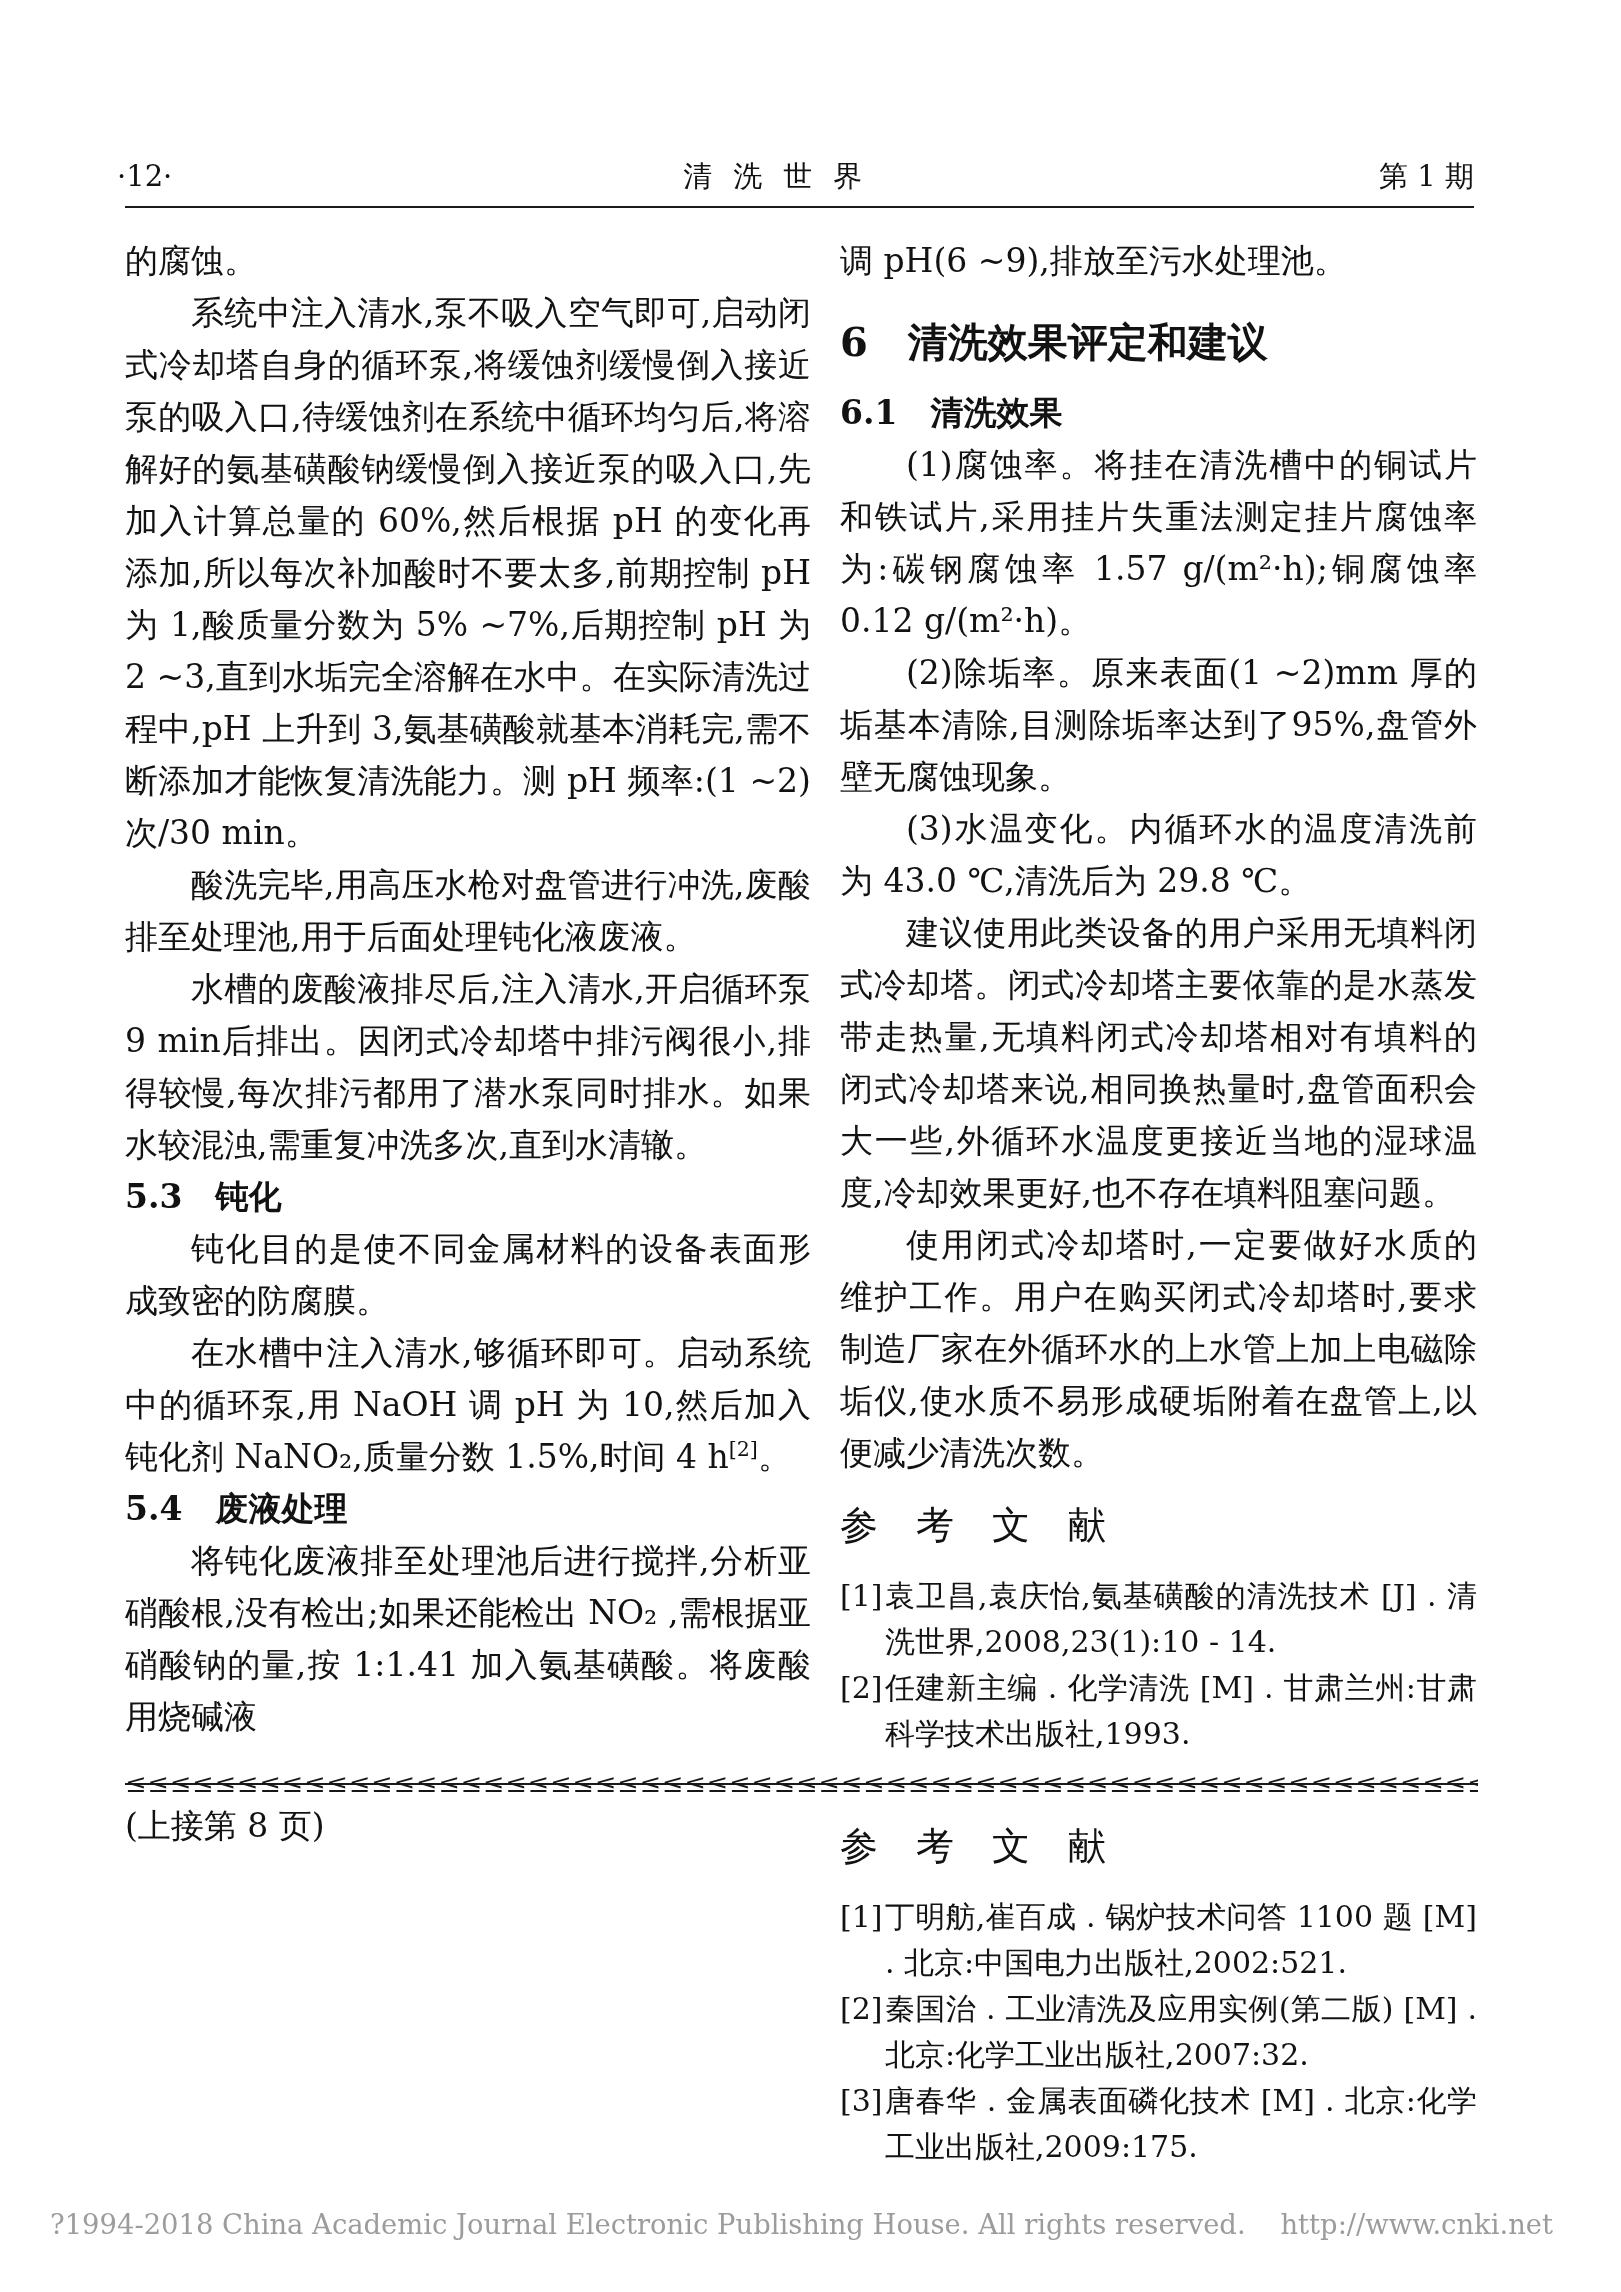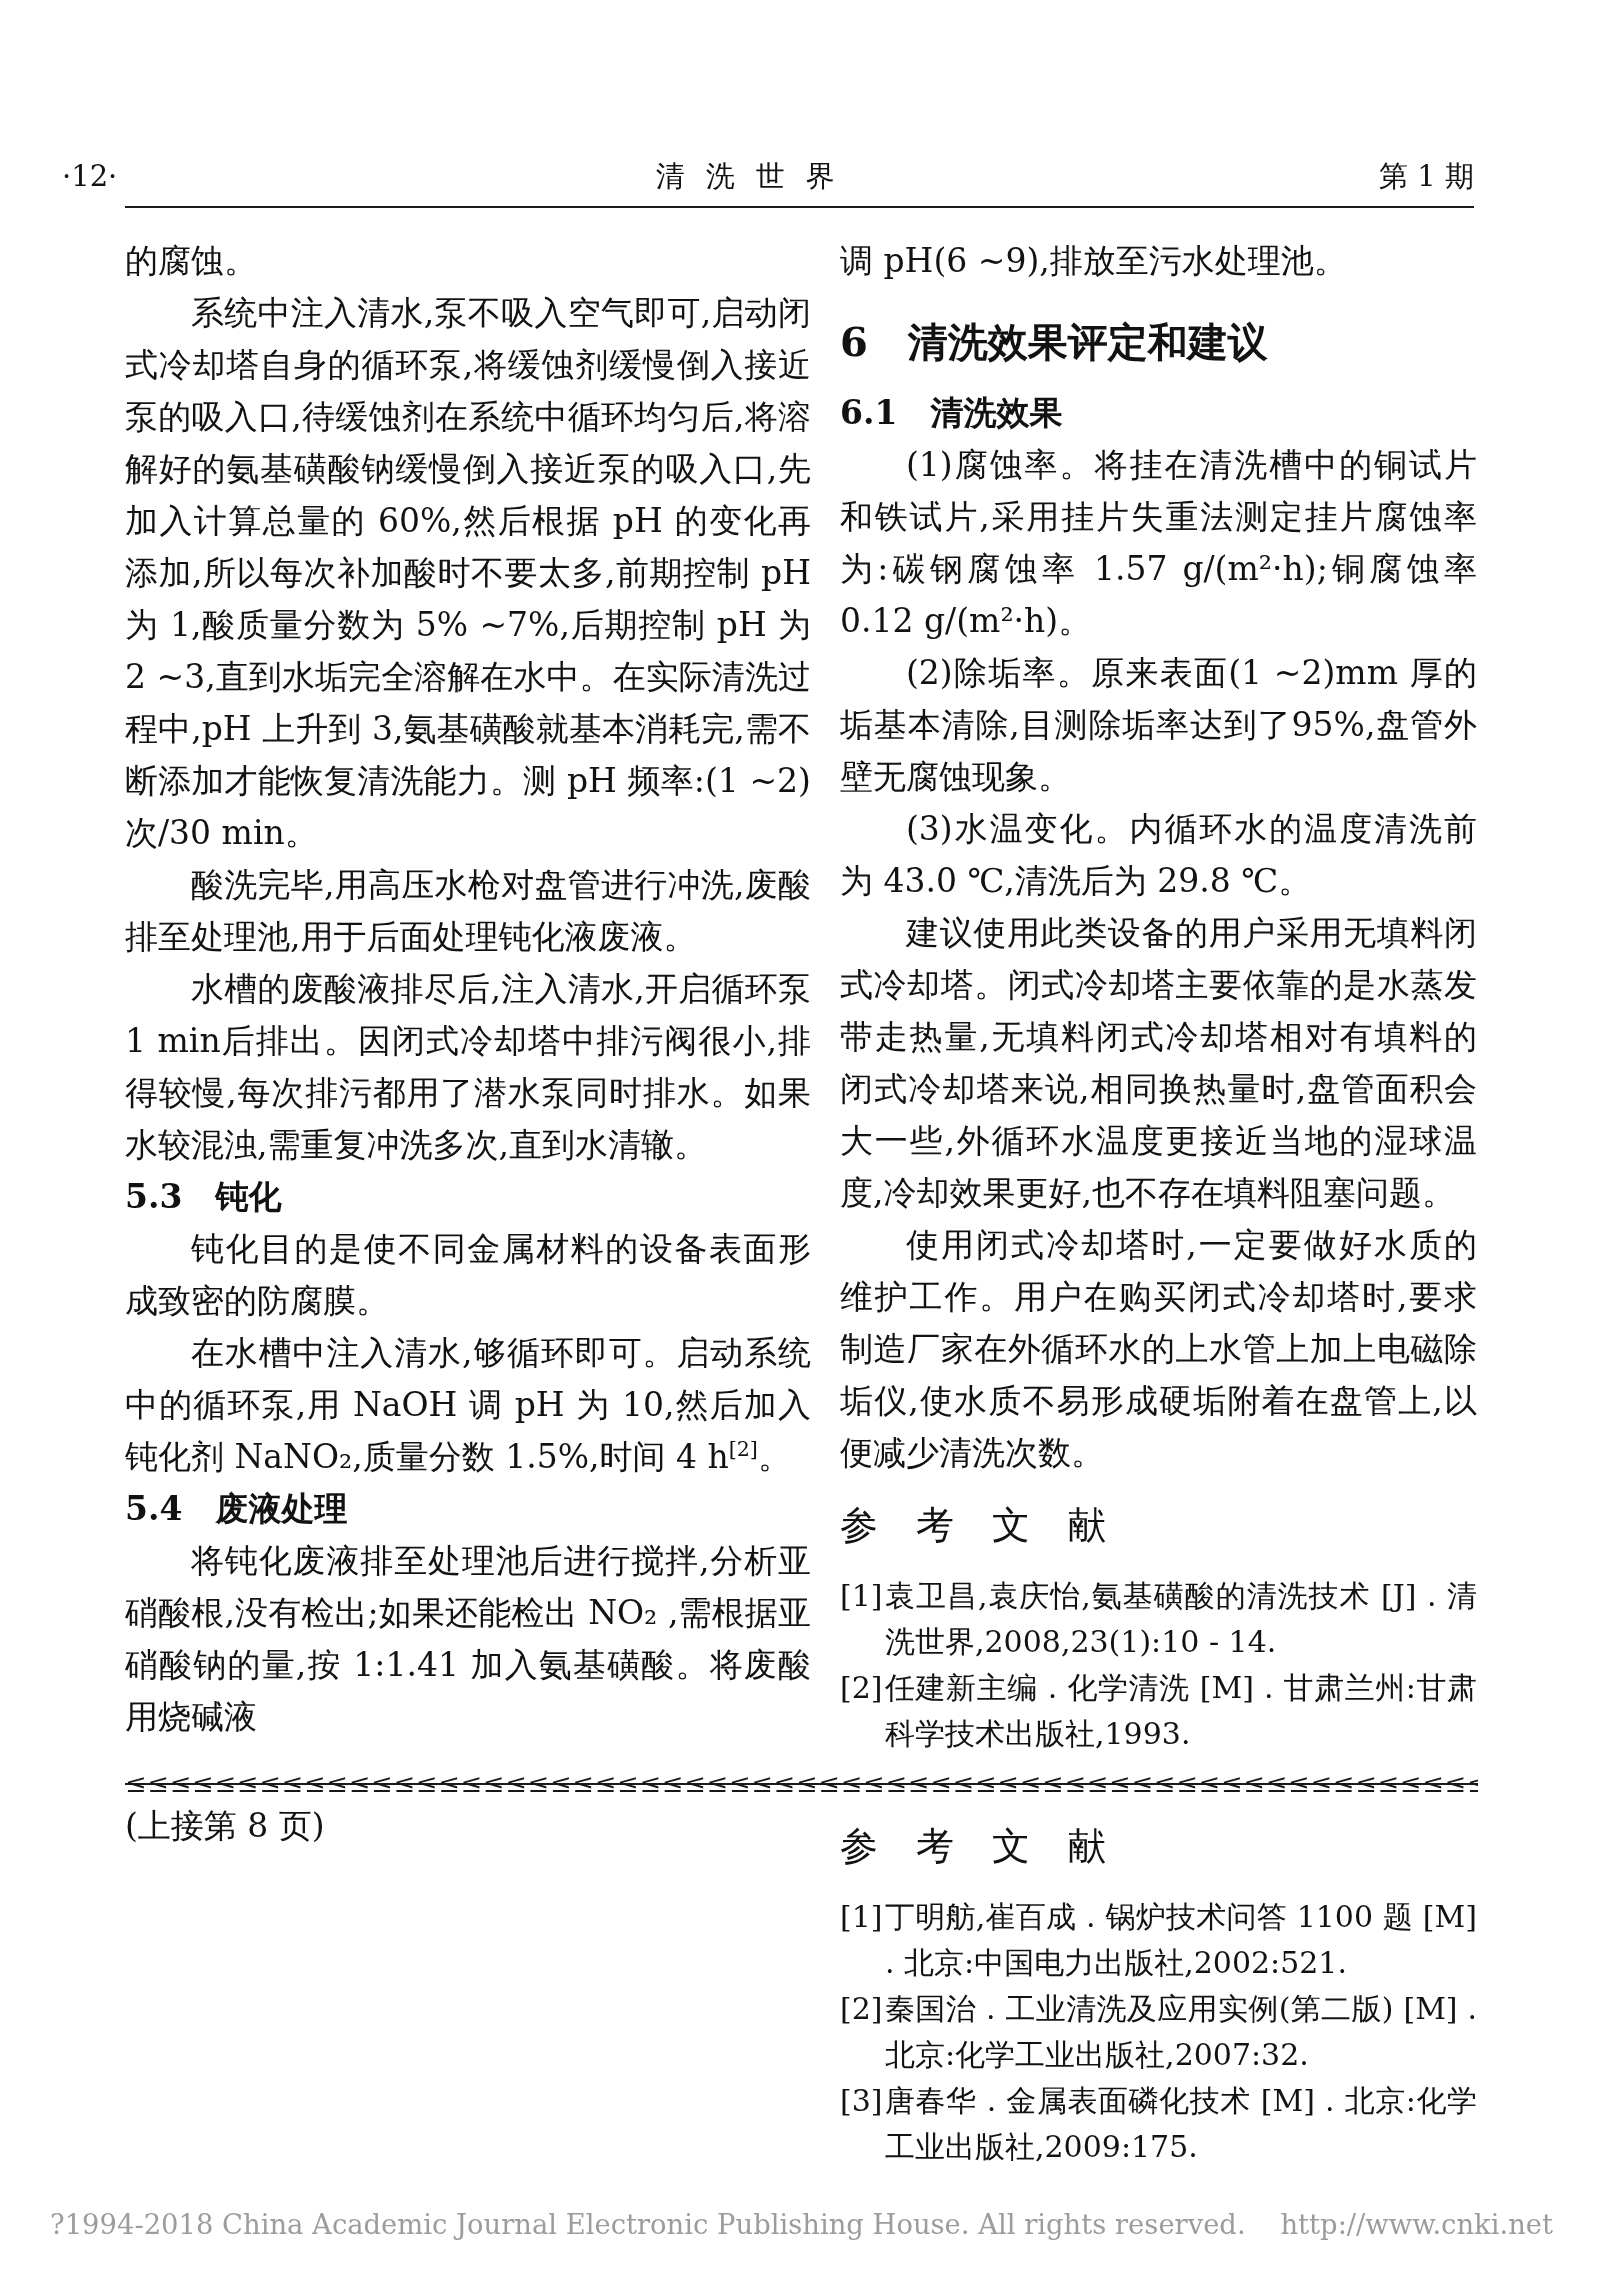--- a/index.html
+++ b/index.html
@@ -8,21 +8,21 @@
     width:1621px;height:2293px;
     background:#ffffff;
     overflow:hidden;
     font-family:"DejaVu Serif","Liberation Serif",serif;
     color:#121212;
     box-sizing:border-box;
   }
   
   .header{
     display:flex;justify-content:space-between;align-items:baseline;
-    padding:157px 147px 0 62px;
+    padding:157px 147px 0 117px;
     font-size:29px;line-height:39px;
   }
   .header .journal{letter-spacing:5.9px;}
   .rule{
     margin:9.8px 147px 0 125px;
     border-top:2.9px solid #1a1a1a;
     height:0;
   }
   
   .cols{
@@ -104,21 +104,21 @@
     <span class="issue">第 1 期</span>
   </div>
   <div class="rule"></div>
 
   <div class="cols top-cols">
 
     <div class="col col-l">
       <p class="flush">的腐蚀。</p>
       <p>系统中注入清水,泵不吸入空气即可,启动闭式冷却塔自身的循环泵,将缓蚀剂缓慢倒入接近泵的吸入口,待缓蚀剂在系统中循环均匀后,将溶解好的氨基磺酸钠缓慢倒入接近泵的吸入口,先加入计算总量的 60%,然后根据 pH 的变化再添加,所以每次补加酸时不要太多,前期控制 pH 为 1,酸质量分数为 5% ~7%,后期控制 pH 为 2 ~3,直到水垢完全溶解在水中。在实际清洗过程中,pH 上升到 3,氨基磺酸就基本消耗完,需不断添加才能恢复清洗能力。测 pH 频率:(1 ~2)次/30 min。</p>
       <p>酸洗完毕,用高压水枪对盘管进行冲洗,废酸排至处理池,用于后面处理钝化液废液。</p>
-      <p>水槽的废酸液排尽后,注入清水,开启循环泵 1 min后排出。因闭式冷却塔中排污阀很小,排得较慢,每次排污都用了潜水泵同时排水。如果水较混浊,需重复冲洗多次,直到水清辙。</p>
+      <p>水槽的废酸液排尽后,注入清水,开启循环泵 9 min后排出。因闭式冷却塔中排污阀很小,排得较慢,每次排污都用了潜水泵同时排水。如果水较混浊,需重复冲洗多次,直到水清辙。</p>
       <h3 class="sub">5.3　钝化</h3>
       <p>钝化目的是使不同金属材料的设备表面形成致密的防腐膜。</p>
       <p><span>在水槽中注入清水,够循环即可。启动系统中的循环泵,用 NaOH 调 pH 为 10,然后加入钝化剂 NaNO₂,质量分数 1.5%,时间 4 h</span><sup class="cite">[2]</sup><span>。</span></p>
       <h3 class="sub">5.4　废液处理</h3>
       <p>将钝化废液排至处理池后进行搅拌,分析亚硝酸根,没有检出;如果还能检出 NO₂ ,需根据亚硝酸钠的量,按 1:1.41 加入氨基磺酸。将废酸用烧碱液</p>
     </div>
 
     <div class="col col-r">
       <p class="flush">调 pH(6 ~9),排放至污水处理池。</p>
       <h2 class="sec">6　清洗效果评定和建议</h2>

